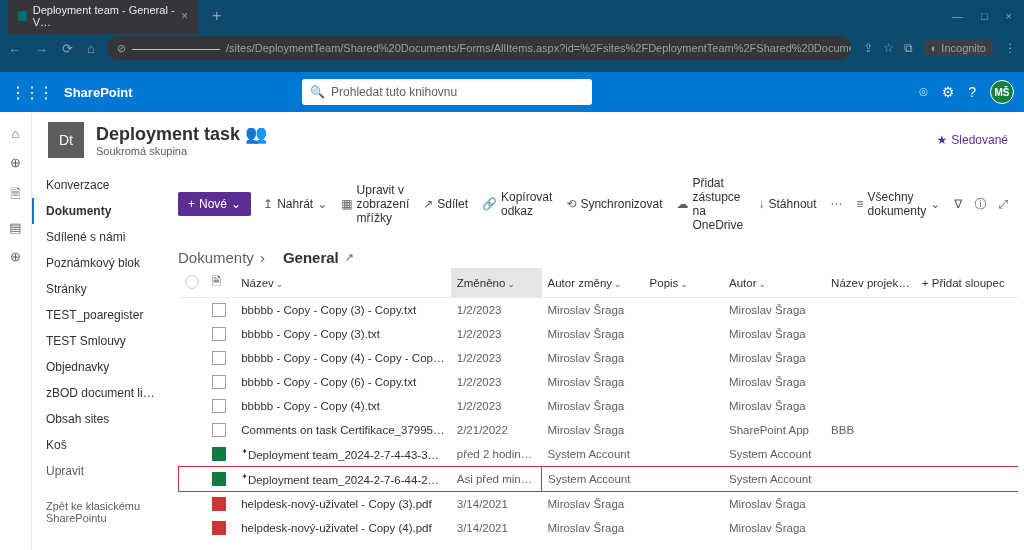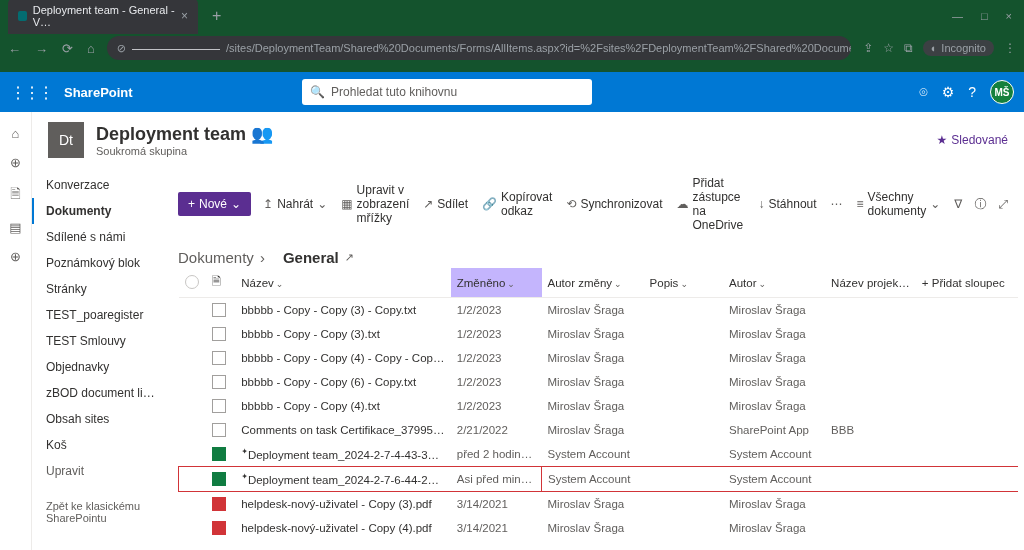--- a/index.html
+++ b/index.html
@@ -1,18 +1,18 @@
 <!DOCTYPE html>
 <html><head>
 <meta charset="utf-8">
 <style>
   * { box-sizing: border-box; margin: 0; padding: 0; }
   body { font-family: "Segoe UI", sans-serif; font-size: 13px; color: #323130; background: #fff; width: 1024px; height: 550px; overflow: hidden; }
   
-  .browser-chrome { background: #14532d; height: 72px; display: flex; flex-direction: column; }
+  .browser-chrome { background: #0c4a6e; height: 72px; display: flex; flex-direction: column; }
   .tab-row { height: 32px; display: flex; align-items: center; padding-left: 8px; gap: 6px; }
   .tab { background: #35363a; color: #e8eaed; font-size: 11px; padding: 6px 10px; border-radius: 6px 6px 0 0; display: flex; align-items: center; gap: 6px; max-width: 190px; }
   .tab .favicon { width: 10px; height: 10px; background: #036c70; border-radius: 2px; }
   .tab .close { color: #9aa0a6; font-size: 12px; }
   .new-tab { color: #9aa0a6; font-size: 16px; padding: 0 8px; }
   .win-controls { margin-left: auto; display: flex; gap: 18px; padding-right: 12px; color: #9aa0a6; font-size: 11px; }
   .addr-row { height: 32px; display: flex; align-items: center; padding: 0 8px; gap: 12px; }
   .nav-icons { display: flex; gap: 14px; color: #9aa0a6; font-size: 13px; }
   .addr-bar { flex: 1; background: #35363a; border-radius: 14px; height: 24px; display: flex; align-items: center; padding: 0 10px; color: #9aa0a6; font-size: 11px; gap: 6px; overflow: hidden; white-space: nowrap; }
   .addr-bar .host { color: #e8eaed; }
@@ -50,21 +50,21 @@
   .breadcrumb { padding: 8px 16px 2px 6px; font-size: 15px; display: flex; align-items: center; gap: 6px; }
   .breadcrumb .root { color: #605e5c; }
   .breadcrumb .current { font-weight: 600; margin-left: 12px; }
   .share-sm { font-size: 11px; color: #605e5c; }
   
   .doc-table { flex: 1; overflow-y: auto; padding: 0 6px; }
   table { width: 100%; border-collapse: collapse; table-layout: fixed; }
   th, td { text-align: left; padding: 5px 6px; font-size: 11.5px; white-space: nowrap; overflow: hidden; text-overflow: ellipsis; }
   th { color: #323130; font-weight: 400; border-bottom: 1px solid #edebe9; position: sticky; top: 0; background: #fff; }
   th .chev { color: #605e5c; font-size: 9px; margin-left: 2px; }
-  th.highlighted { background: #c4b5fd; margin-left: 48px; }
+  th.highlighted { background: #e5e5e5; margin-left: 48px; }
   td { color: #605e5c; }
   td.name { color: #323130; }
   tr.file-row td { border-bottom: none; }
   tr.boxed td { border-top: 1px solid #d13438; border-bottom: 1px solid #d13438; }
   tr.boxed td:first-child { border-left: 1px solid #d13438; }
   tr.boxed td.box-right { border-right: 1px solid #d13438; }
   .fi { width: 14px; height: 14px; display: inline-block; vertical-align: middle; }
   .fi-txt { border: 1px solid #a19f9d; background: #fff; }
   .fi-csv { background: #107c41; }
   .fi-pdf { background: #d13438; }
@@ -143,21 +143,21 @@
     <span>⊕</span>
     <span>🗎</span>
     <span>▤</span>
     <span>⊕</span>
   </div>
   <div class="main">
     <div class="site-header">
       <div class="site-logo">Dt</div>
       <div>
         <div class="site-title">
-          <span>Deployment team</span>
+          <span>Deployment task</span>
           <span class="teams-icon" style="color:#6264a7;">👥</span>
         </div>
         <div class="site-sub">Soukromá skupina</div>
       </div>
       <div class="follow">
         <span>★</span>
         <span>Sledované</span>
       </div>
     </div>
     <div class="body-row">

